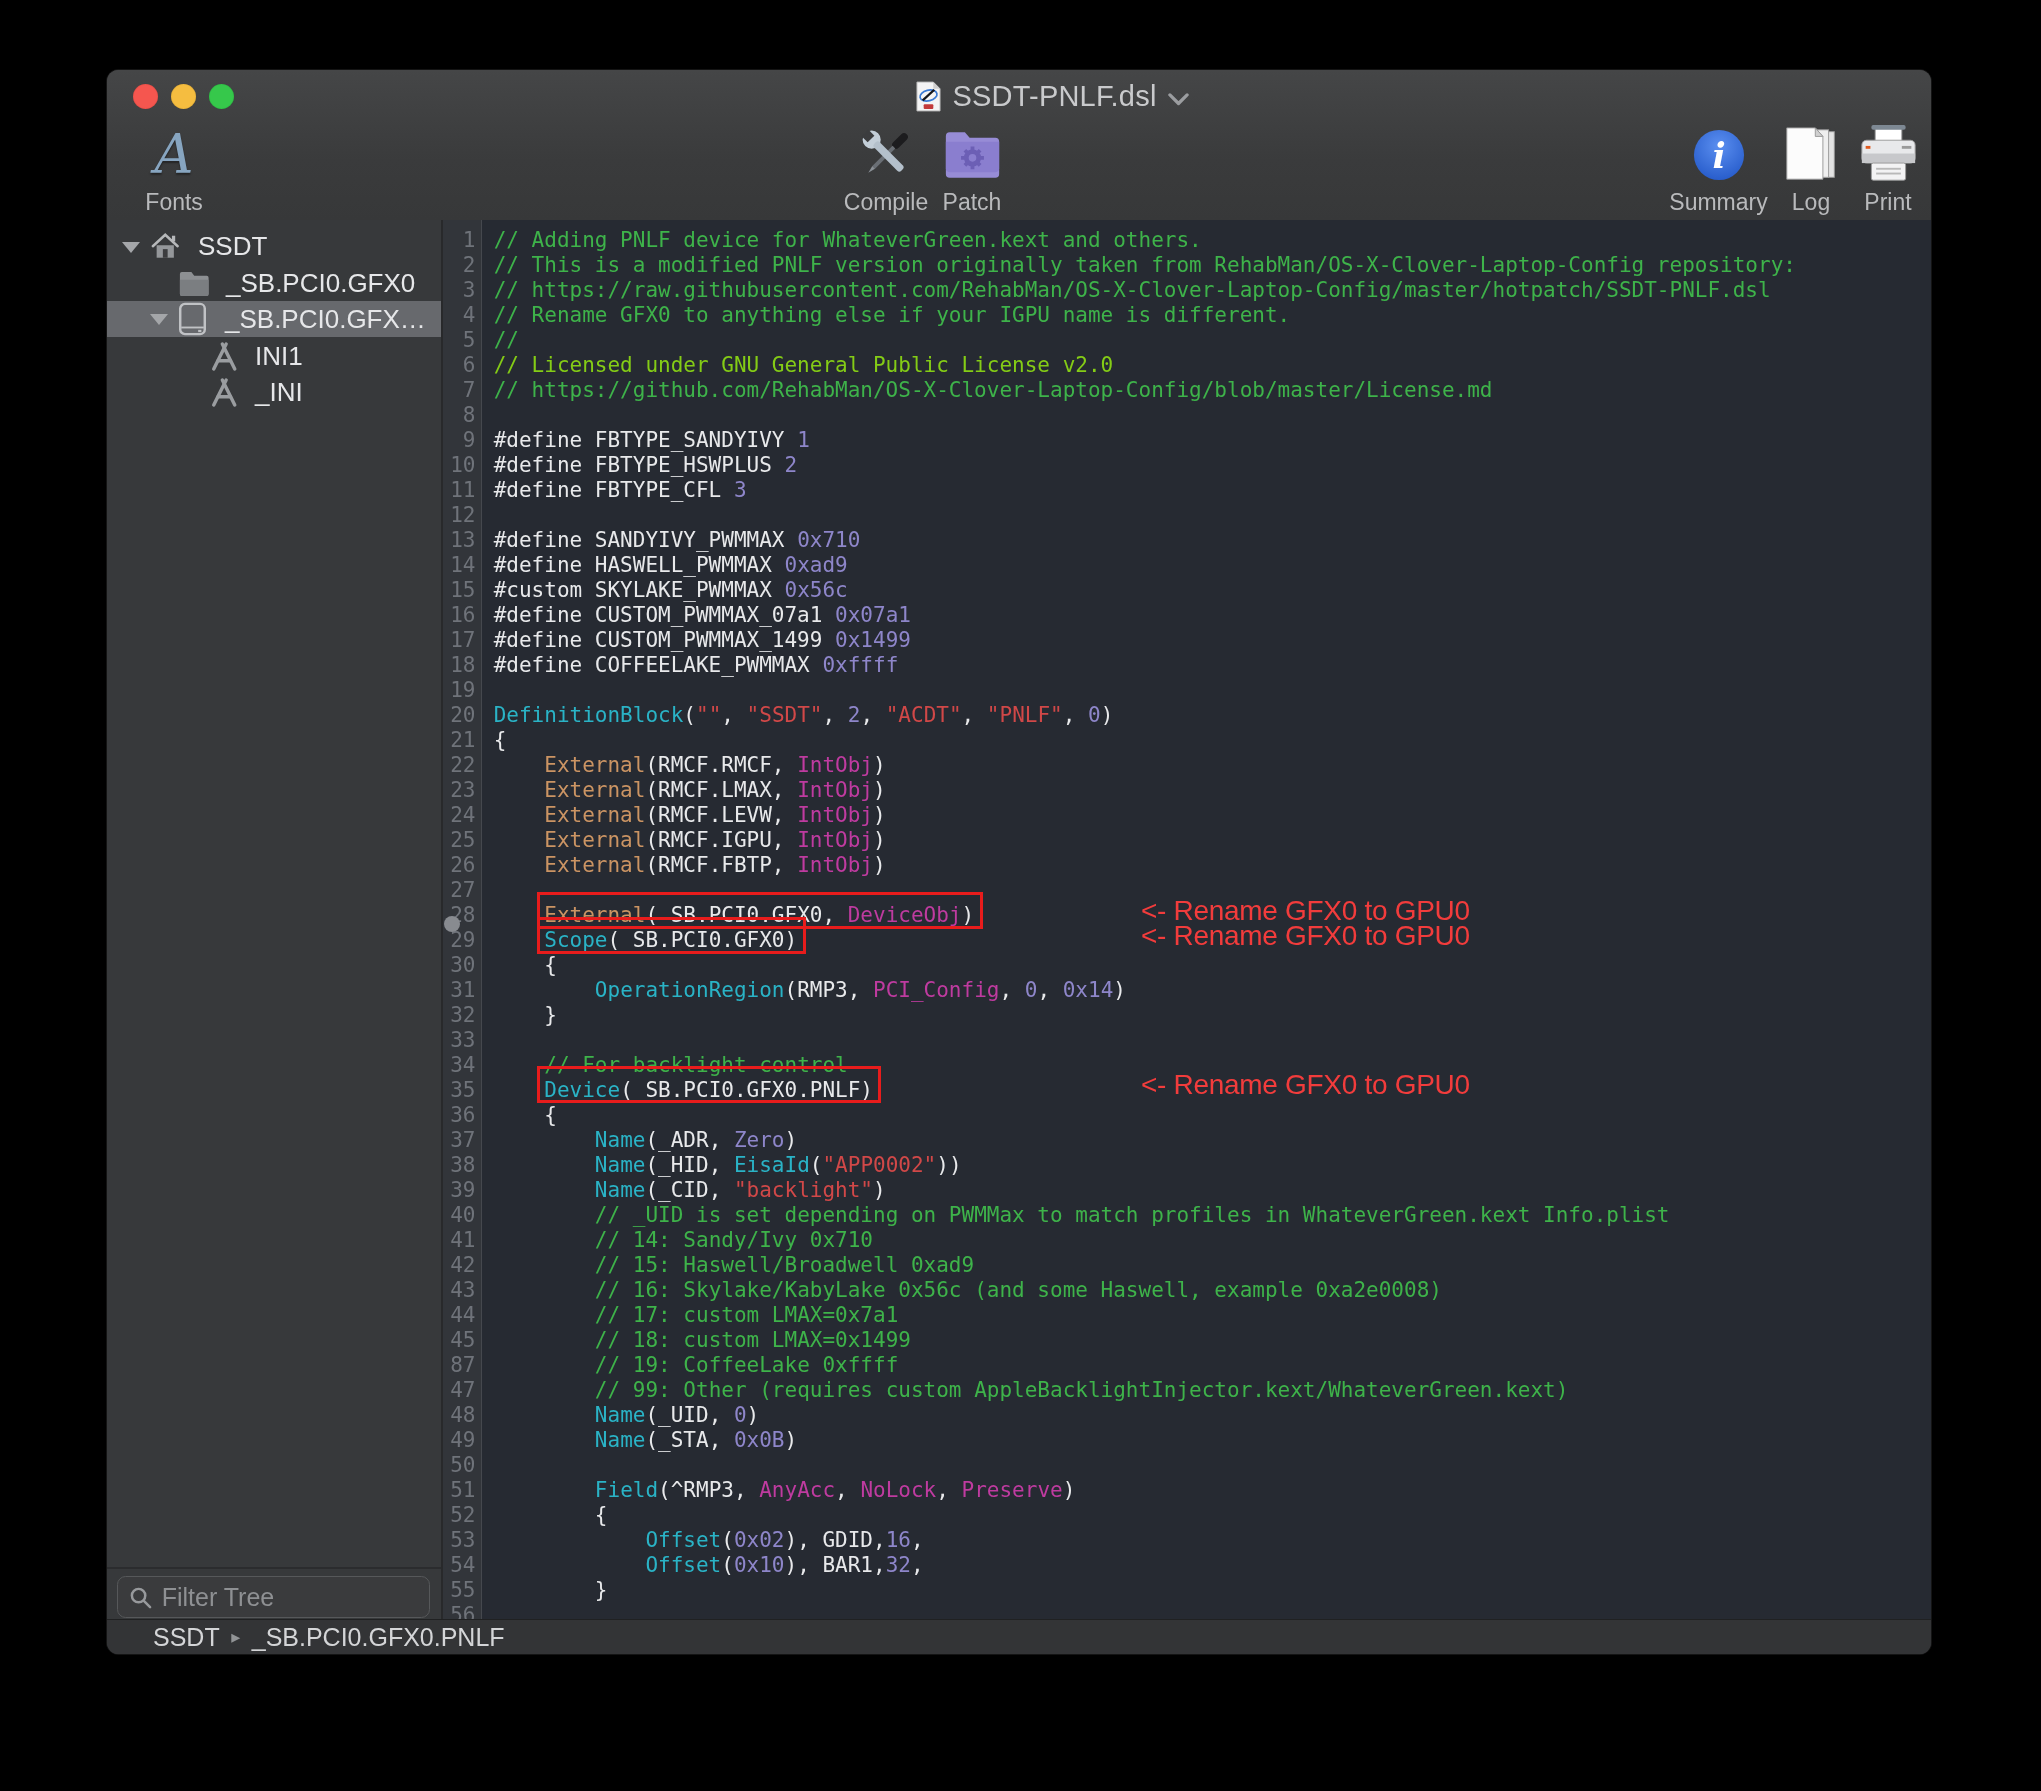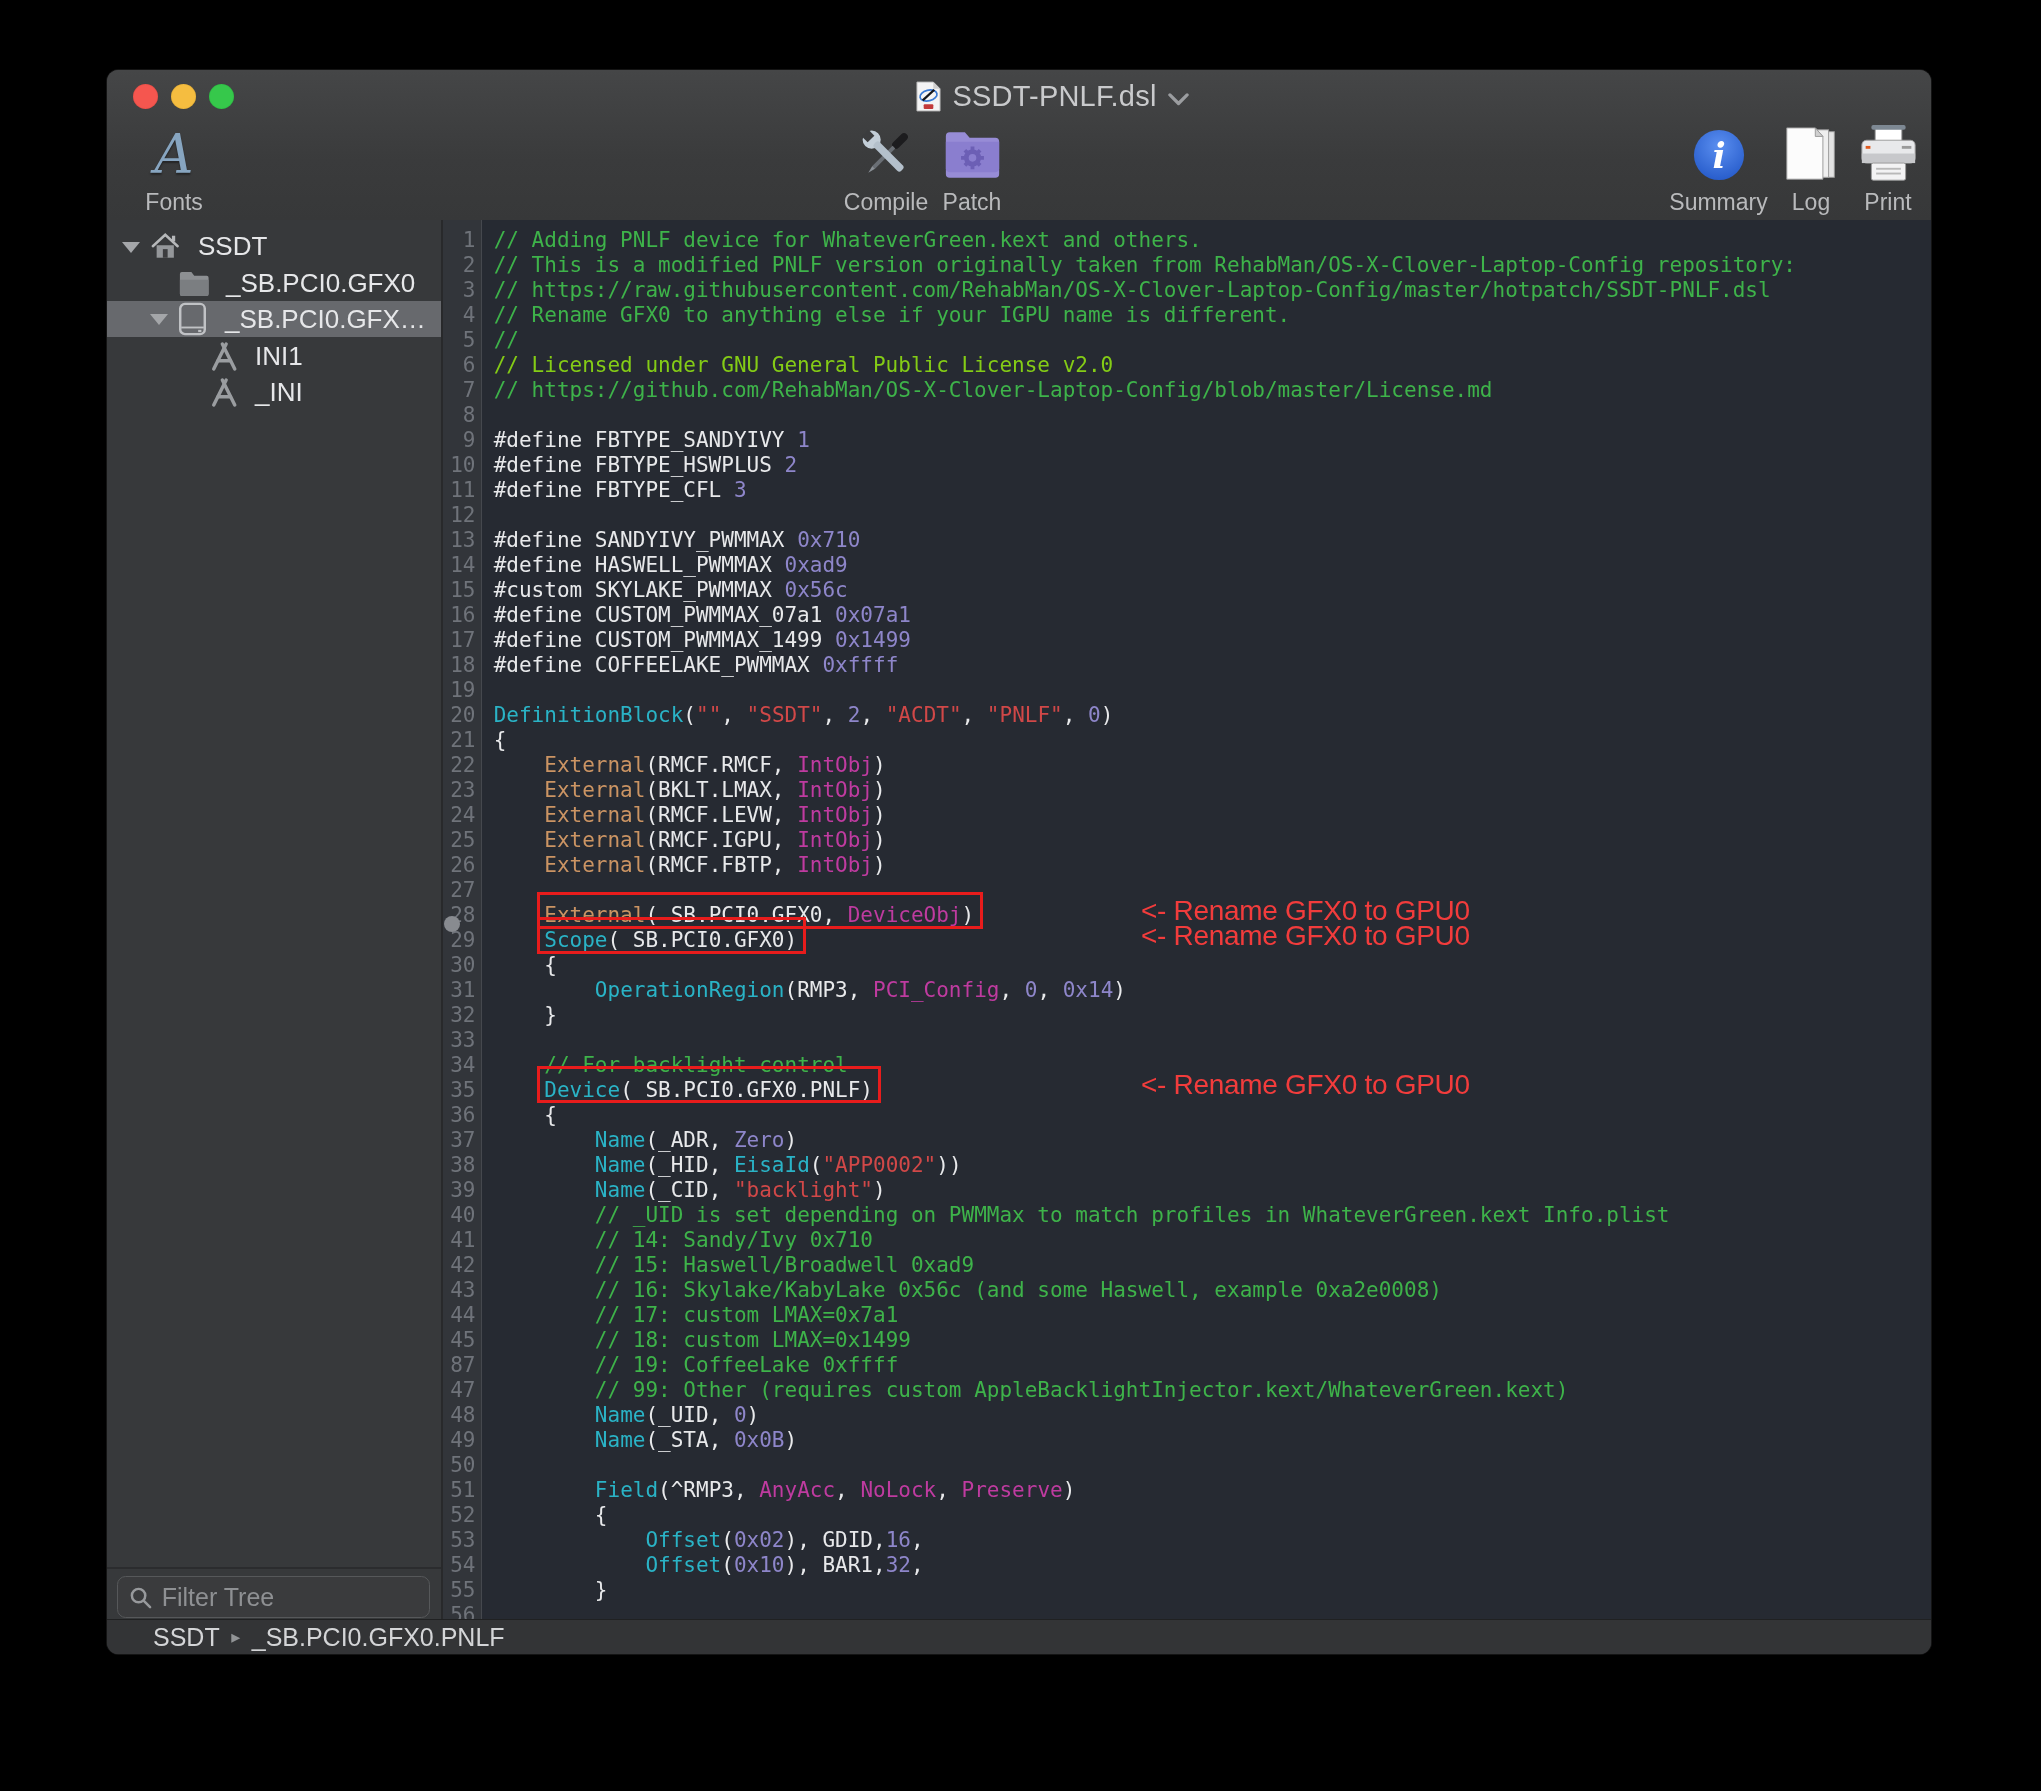--- a/index.html
+++ b/index.html
@@ -264,21 +264,21 @@
         <div class="cl"><span class="ln">13</span><span class="ct"><span style="color: rgb(232, 233, 235);">#define SANDYIVY_PWMMAX </span><span style="color: rgb(142, 134, 202);">0x710</span></span></div>
         <div class="cl"><span class="ln">14</span><span class="ct"><span style="color: rgb(232, 233, 235);">#define HASWELL_PWMMAX </span><span style="color: rgb(142, 134, 202);">0xad9</span></span></div>
         <div class="cl"><span class="ln">15</span><span class="ct"><span style="color: rgb(232, 233, 235);">#custom SKYLAKE_PWMMAX </span><span style="color: rgb(142, 134, 202);">0x56c</span></span></div>
         <div class="cl"><span class="ln">16</span><span class="ct"><span style="color: rgb(232, 233, 235);">#define CUSTOM_PWMMAX_07a1 </span><span style="color: rgb(142, 134, 202);">0x07a1</span></span></div>
         <div class="cl"><span class="ln">17</span><span class="ct"><span style="color: rgb(232, 233, 235);">#define CUSTOM_PWMMAX_1499 </span><span style="color: rgb(142, 134, 202);">0x1499</span></span></div>
         <div class="cl"><span class="ln">18</span><span class="ct"><span style="color: rgb(232, 233, 235);">#define COFFEELAKE_PWMMAX </span><span style="color: rgb(142, 134, 202);">0xffff</span></span></div>
         <div class="cl"><span class="ln">19</span><span class="ct"></span></div>
         <div class="cl"><span class="ln">20</span><span class="ct"><span style="color: rgb(42, 179, 198);">DefinitionBlock</span><span style="color: rgb(232, 233, 235);">(</span><span style="color: rgb(209, 72, 72);">""</span><span style="color: rgb(232, 233, 235);">, </span><span style="color: rgb(209, 72, 72);">"SSDT"</span><span style="color: rgb(232, 233, 235);">, </span><span style="color: rgb(142, 134, 202);">2</span><span style="color: rgb(232, 233, 235);">, </span><span style="color: rgb(209, 72, 72);">"ACDT"</span><span style="color: rgb(232, 233, 235);">, </span><span style="color: rgb(209, 72, 72);">"PNLF"</span><span style="color: rgb(232, 233, 235);">, </span><span style="color: rgb(142, 134, 202);">0</span><span style="color: rgb(232, 233, 235);">)</span></span></div>
         <div class="cl"><span class="ln">21</span><span class="ct"><span style="color: rgb(232, 233, 235);">{</span></span></div>
         <div class="cl"><span class="ln">22</span><span class="ct"><span style="color: rgb(232, 233, 235);">    </span><span style="color: rgb(203, 148, 99);">External</span><span style="color: rgb(232, 233, 235);">(RMCF.RMCF, </span><span style="color: rgb(191, 59, 160);">IntObj</span><span style="color: rgb(232, 233, 235);">)</span></span></div>
-        <div class="cl"><span class="ln">23</span><span class="ct"><span style="color: rgb(232, 233, 235);">    </span><span style="color: rgb(203, 148, 99);">External</span><span style="color: rgb(232, 233, 235);">(BKLT.LMAX, </span><span style="color: rgb(191, 59, 160);">IntObj</span><span style="color: rgb(232, 233, 235);">)</span></span></div>
+        <div class="cl"><span class="ln">23</span><span class="ct"><span style="color: rgb(232, 233, 235);">    </span><span style="color: rgb(203, 148, 99);">External</span><span style="color: rgb(232, 233, 235);">(RMCF.LMAX, </span><span style="color: rgb(191, 59, 160);">IntObj</span><span style="color: rgb(232, 233, 235);">)</span></span></div>
         <div class="cl"><span class="ln">24</span><span class="ct"><span style="color: rgb(232, 233, 235);">    </span><span style="color: rgb(203, 148, 99);">External</span><span style="color: rgb(232, 233, 235);">(RMCF.LEVW, </span><span style="color: rgb(191, 59, 160);">IntObj</span><span style="color: rgb(232, 233, 235);">)</span></span></div>
         <div class="cl"><span class="ln">25</span><span class="ct"><span style="color: rgb(232, 233, 235);">    </span><span style="color: rgb(203, 148, 99);">External</span><span style="color: rgb(232, 233, 235);">(RMCF.IGPU, </span><span style="color: rgb(191, 59, 160);">IntObj</span><span style="color: rgb(232, 233, 235);">)</span></span></div>
         <div class="cl"><span class="ln">26</span><span class="ct"><span style="color: rgb(232, 233, 235);">    </span><span style="color: rgb(203, 148, 99);">External</span><span style="color: rgb(232, 233, 235);">(RMCF.FBTP, </span><span style="color: rgb(191, 59, 160);">IntObj</span><span style="color: rgb(232, 233, 235);">)</span></span></div>
         <div class="cl"><span class="ln">27</span><span class="ct"></span></div>
         <div class="cl"><span class="ln">28</span><span class="ct"><span style="color: rgb(232, 233, 235);">    </span><span style="color: rgb(203, 148, 99);">External</span><span style="color: rgb(232, 233, 235);">(_SB.PCI0.GFX0, </span><span style="color: rgb(191, 59, 160);">DeviceObj</span><span style="color: rgb(232, 233, 235);">)</span></span></div>
         <div class="cl"><span class="ln">29</span><span class="ct"><span style="color: rgb(232, 233, 235);">    </span><span style="color: rgb(42, 179, 198);">Scope</span><span style="color: rgb(232, 233, 235);">(_SB.PCI0.GFX0)</span></span></div>
         <div class="cl"><span class="ln">30</span><span class="ct"><span style="color: rgb(232, 233, 235);">    {</span></span></div>
         <div class="cl"><span class="ln">31</span><span class="ct"><span style="color: rgb(232, 233, 235);">        </span><span style="color: rgb(42, 179, 198);">OperationRegion</span><span style="color: rgb(232, 233, 235);">(RMP3, </span><span style="color: rgb(191, 59, 160);">PCI_Config</span><span style="color: rgb(232, 233, 235);">, </span><span style="color: rgb(142, 134, 202);">0</span><span style="color: rgb(232, 233, 235);">, </span><span style="color: rgb(142, 134, 202);">0x14</span><span style="color: rgb(232, 233, 235);">)</span></span></div>
         <div class="cl"><span class="ln">32</span><span class="ct"><span style="color: rgb(232, 233, 235);">    }</span></span></div>
         <div class="cl"><span class="ln">33</span><span class="ct"></span></div>

